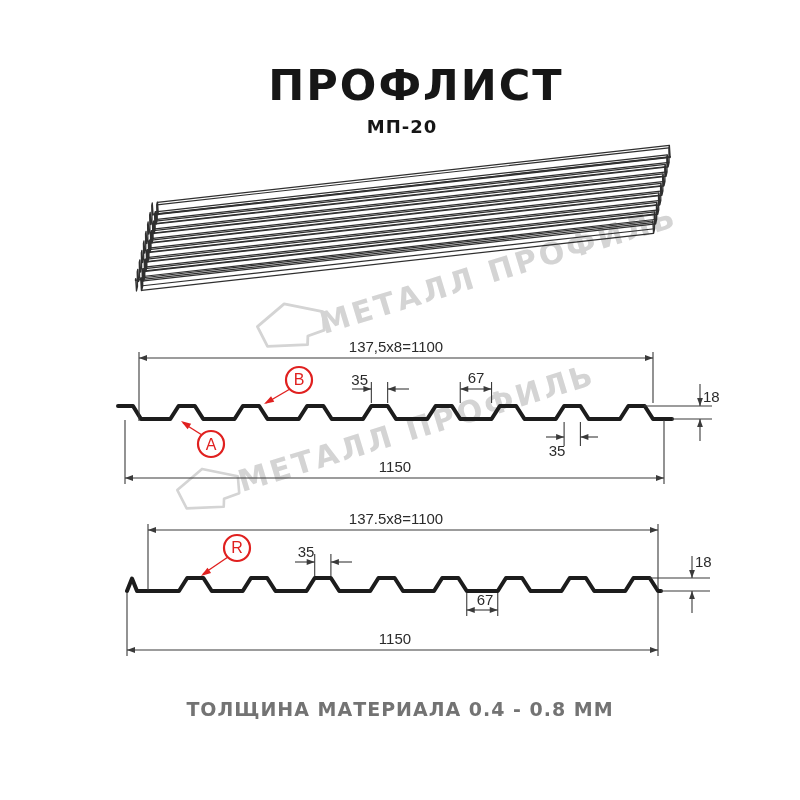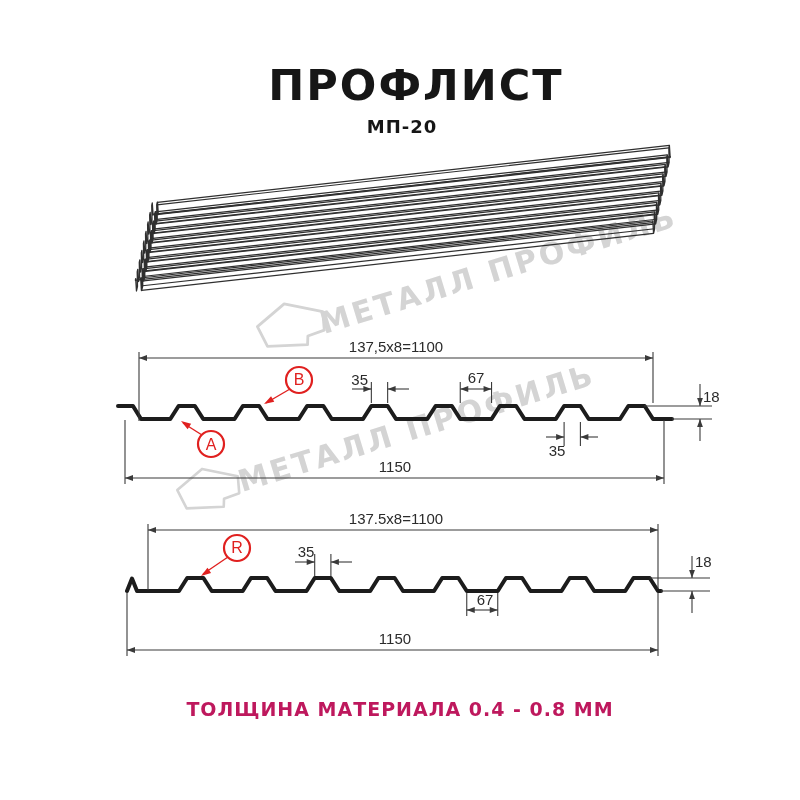--- a/index.html
+++ b/index.html
@@ -11,21 +11,21 @@
     font-size:43px;font-weight:800;letter-spacing:2px;color:#161616;margin-left:16px;
   }
   .subtitle{
     position:absolute;top:116px;left:2px;width:800px;text-align:center;
     font-family:"DejaVu Sans","Liberation Sans",sans-serif;
     font-size:18px;font-weight:600;letter-spacing:1px;color:#161616;
   }
   .footnote{
     position:absolute;top:698px;left:0;width:800px;text-align:center;
     font-family:"DejaVu Sans","Liberation Sans",sans-serif;
-    font-size:19px;font-weight:700;letter-spacing:1px;color:#be185d;
+    font-size:19px;font-weight:700;letter-spacing:1px;color:#737373;
   }
   svg{position:absolute;top:0;left:0;}
   .dimtxt{font-family:"Liberation Sans",sans-serif;font-size:15px;fill:#2b2b2b;}
   .lbltxt{font-family:"Liberation Sans",sans-serif;font-size:16px;}
   .wmtxt{font-family:"DejaVu Sans","Liberation Sans",sans-serif;font-size:30px;font-weight:700;letter-spacing:3px;}
 </style>
 </head>
 <body>
 
 <div class="stage">

